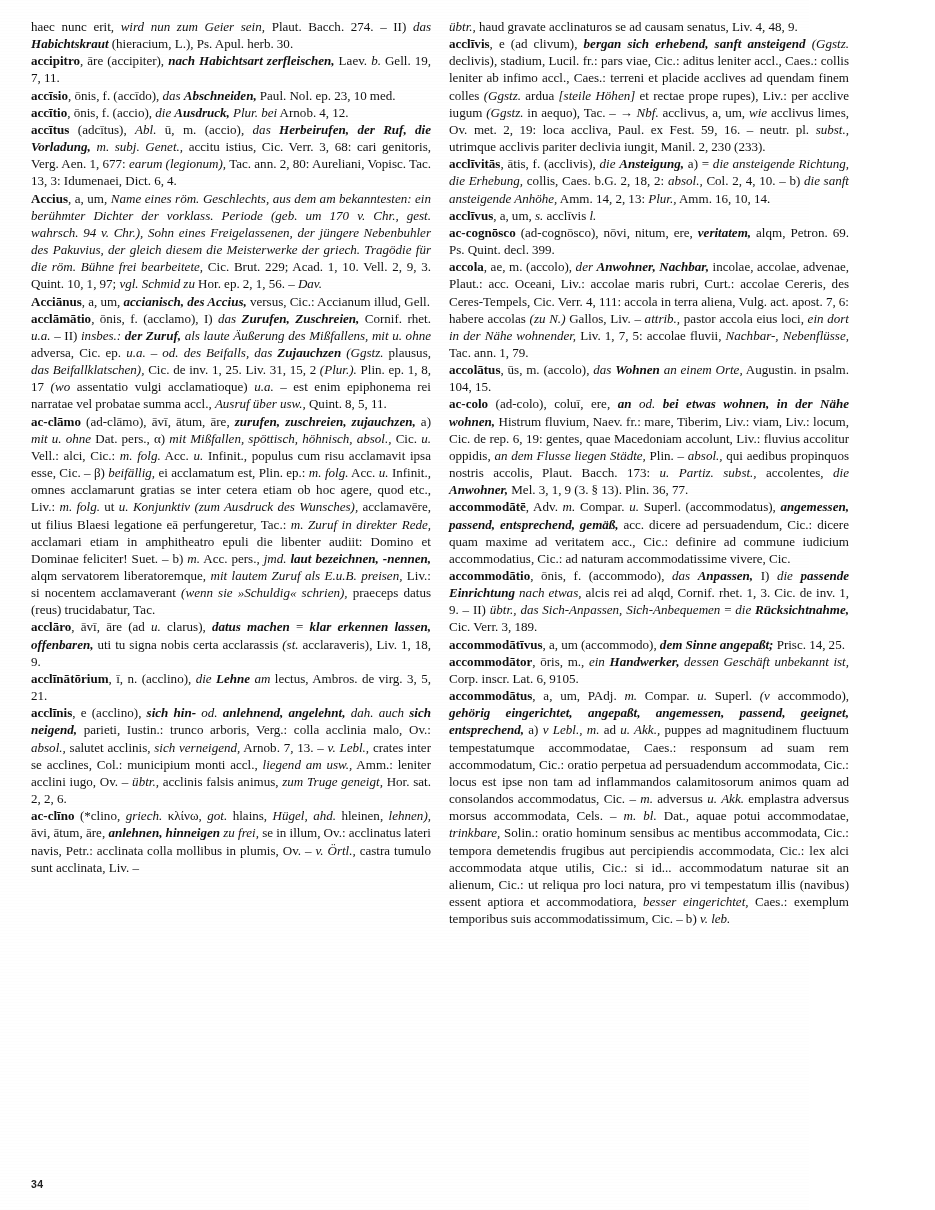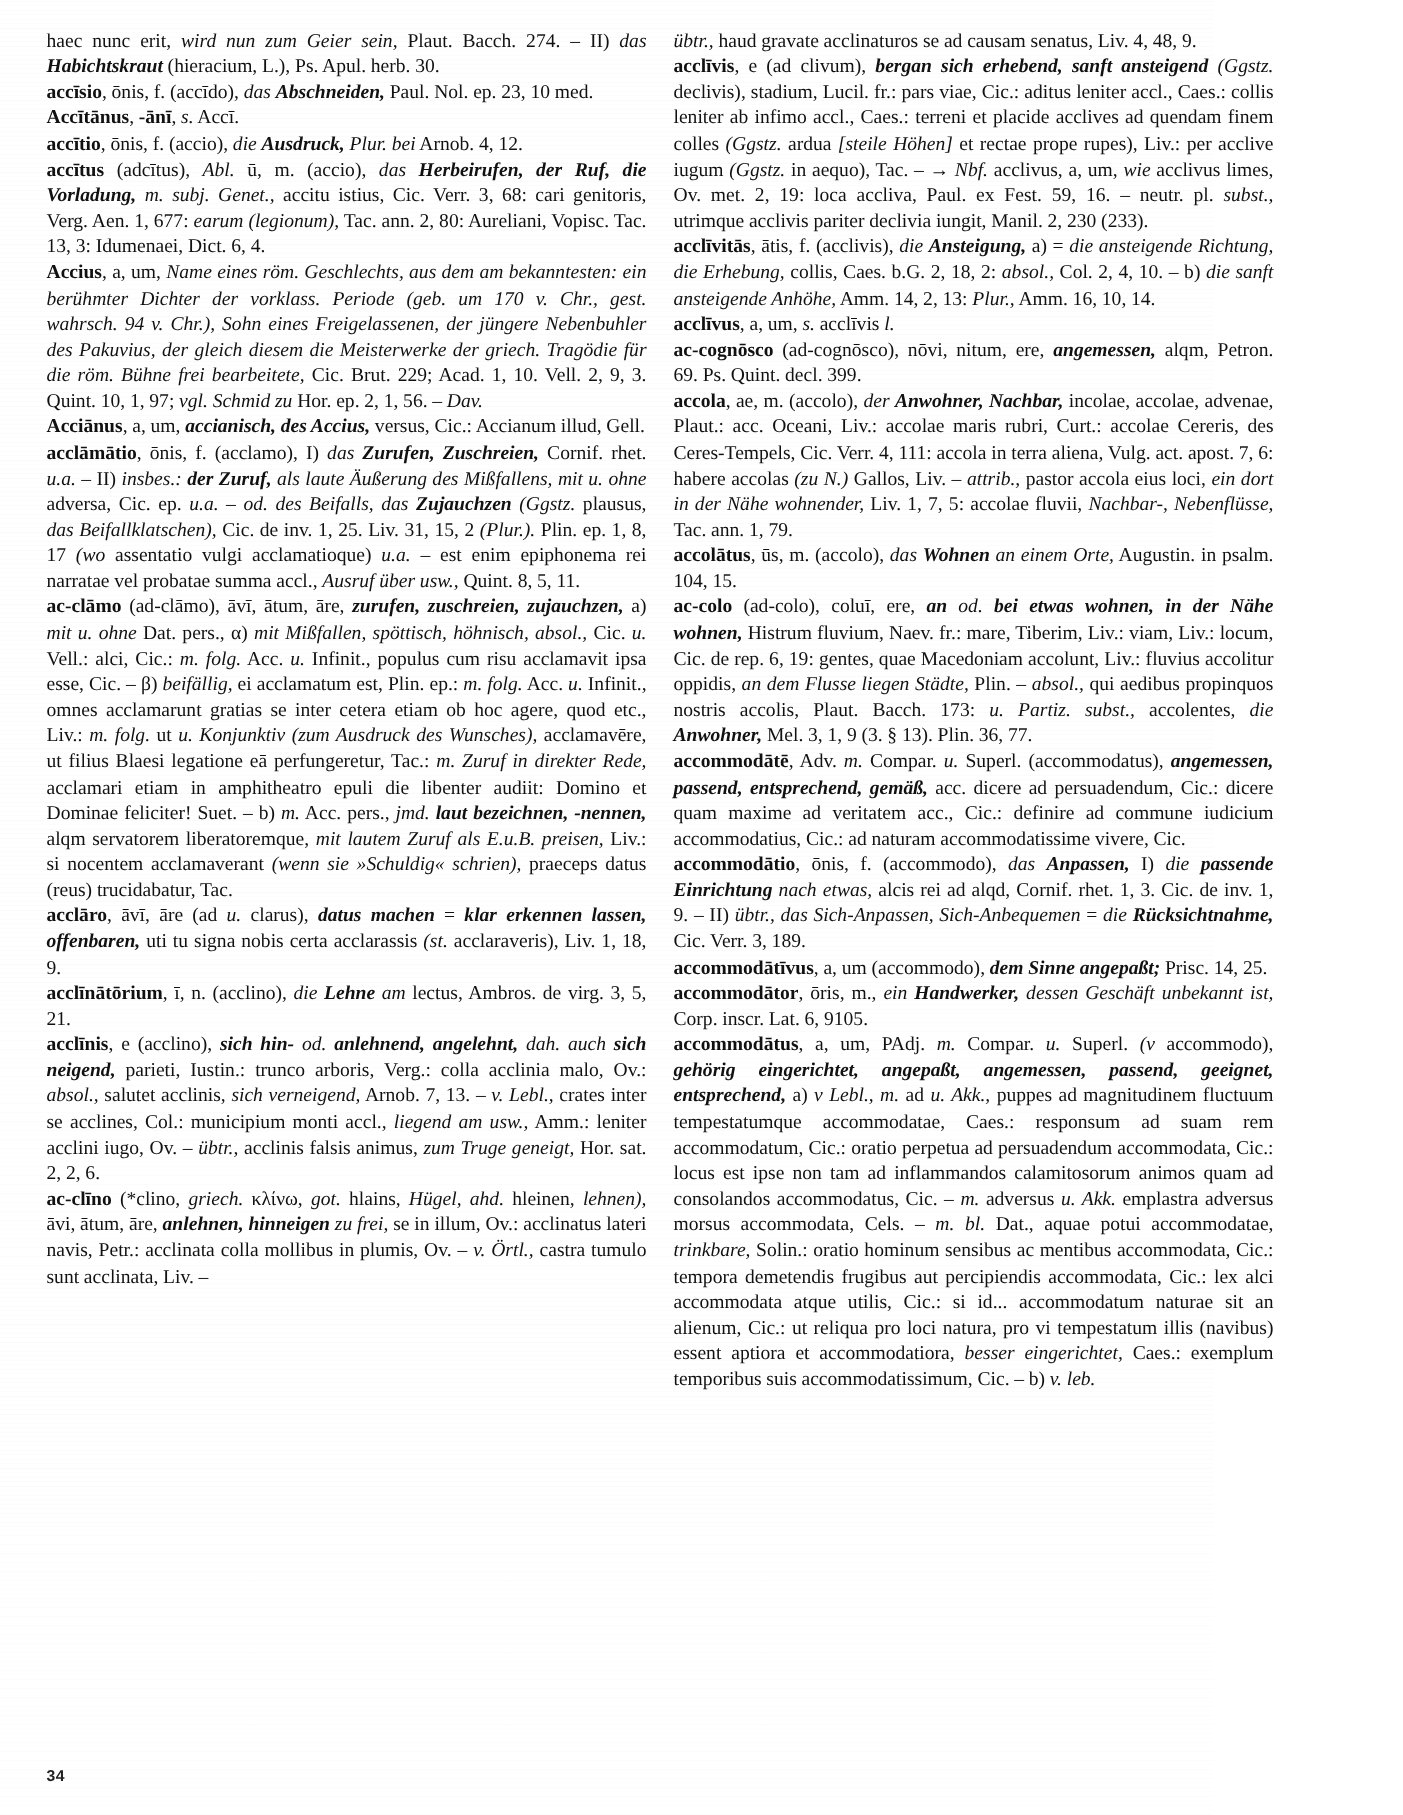--- a/index.html
+++ b/index.html
@@ -69,39 +69,39 @@
       repeating-linear-gradient(0deg, rgba(0,0,0,0.5) 0px, rgba(0,0,0,0) 1px, rgba(0,0,0,0) 3px);
   }
 </style>
 </head>
 <body>
 
 <div class="page">
   <div class="columns">
     <div class="col" id="col-left">
         <p class="entry">haec nunc erit, <i>wird nun zum Geier sein,</i> Plaut. Bacch. 274. – II) <i>das</i> <b><i>Habichtskraut</i></b> (hieracium, L.), Ps. Apul. herb. 30.</p>
+        <p class="entry"><b>accipitro</b>, āre (accipiter), <b><i>nach Habichtsart zerfleischen,</i></b> Laev. <i>b.</i> Gell. 19, 7, 11.</p>
         <p class="entry"><b>accīsio</b>, ōnis, f. (accīdo), <i>das</i> <b><i>Abschneiden,</i></b> Paul. Nol. ep. 23, 10 med.</p>
-        <p class="entry"><b>Accītānus</b>, <b>-ānī</b>, <i>s.</i> Accī.</p>
         <p class="entry"><b>accītio</b>, ōnis, f. (accio), <i>die</i> <b><i>Ausdruck,</i></b> <i>Plur. bei</i> Arnob. 4, 12.</p>
         <p class="entry"><b>accītus</b> (adcītus), <i>Abl.</i> ū, m. (accio), <i>das</i> <b><i>Herbeirufen, der Ruf, die Vorladung,</i></b> <i>m. subj. Genet.,</i> accitu istius, Cic. Verr. 3, 68: cari genitoris, Verg. Aen. 1, 677: <i>earum (legionum),</i> Tac. ann. 2, 80: Aureliani, Vopisc. Tac. 13, 3: Idumenaei, Dict. 6, 4.</p>
         <p class="entry"><b>Accius</b>, a, um, <i>Name eines röm. Geschlechts, aus dem am bekanntesten: ein berühmter Dichter der vorklass. Periode (geb. um 170 v. Chr., gest. wahrsch. 94 v. Chr.), Sohn eines Freigelassenen, der jüngere Nebenbuhler des Pakuvius, der gleich diesem die Meisterwerke der griech. Tragödie für die röm. Bühne frei bearbeitete,</i> Cic. Brut. 229; Acad. 1, 10. Vell. 2, 9, 3. Quint. 10, 1, 97; <i>vgl. Schmid zu</i> Hor. ep. 2, 1, 56. – <i>Dav.</i></p>
         <p class="entry"><b>Acciānus</b>, a, um, <b><i>accianisch, des Accius,</i></b> versus, Cic.: Accianum illud, Gell.</p>
         <p class="entry"><b>acclāmātio</b>, ōnis, f. (acclamo), I) <i>das</i> <b><i>Zurufen, Zuschreien,</i></b> Cornif. rhet. <i>u.a.</i> – II) <i>insbes.:</i> <b><i>der Zuruf,</i></b> <i>als laute Äußerung des Mißfallens, mit u. ohne</i> adversa, Cic. ep. <i>u.a.</i> – <i>od. des Beifalls, das</i> <b><i>Zujauchzen</i></b> <i>(Ggstz.</i> plausus, <i>das Beifallklatschen),</i> Cic. de inv. 1, 25. Liv. 31, 15, 2 <i>(Plur.).</i> Plin. ep. 1, 8, 17 <i>(wo</i> assentatio vulgi acclamatioque) <i>u.a.</i> – est enim epiphonema rei narratae vel probatae summa accl., <i>Ausruf über usw.,</i> Quint. 8, 5, 11.</p>
         <p class="entry"><b>ac-clāmo</b> (ad-clāmo), āvī, ātum, āre, <b><i>zurufen, zuschreien, zujauchzen,</i></b> a) <i>mit u. ohne</i> Dat. pers., α) <i>mit Mißfallen, spöttisch, höhnisch, absol.,</i> Cic. <i>u.</i> Vell.: alci, Cic.: <i>m. folg.</i> Acc. <i>u.</i> Infinit., populus cum risu acclamavit ipsa esse, Cic. – β) <i>beifällig,</i> ei acclamatum est, Plin. ep.: <i>m. folg.</i> Acc. <i>u.</i> Infinit., omnes acclamarunt gratias se inter cetera etiam ob hoc agere, quod etc., Liv.: <i>m. folg.</i> ut <i>u. Konjunktiv (zum Ausdruck des Wunsches),</i> acclamavēre, ut filius Blaesi legatione eā perfungeretur, Tac.: <i>m. Zuruf in direkter Rede,</i> acclamari etiam in amphitheatro epuli die libenter audiit: Domino et Dominae feliciter! Suet. – b) <i>m.</i> Acc. pers., <i>jmd.</i> <b><i>laut bezeichnen, -nennen,</i></b> alqm servatorem liberatoremque, <i>mit lautem Zuruf als E.u.B. preisen,</i> Liv.: si nocentem acclamaverant <i>(wenn sie »Schuldig« schrien),</i> praeceps datus (reus) trucidabatur, Tac.</p>
         <p class="entry"><b>acclāro</b>, āvī, āre (ad <i>u.</i> clarus), <b><i>datus machen</i></b> = <b><i>klar erkennen lassen, offenbaren,</i></b> uti tu signa nobis certa acclarassis <i>(st.</i> acclaraveris), Liv. 1, 18, 9.</p>
         <p class="entry"><b>acclīnātōrium</b>, ī, n. (acclino), <i>die</i> <b><i>Lehne</i></b> <i>am</i> lectus, Ambros. de virg. 3, 5, 21.</p>
         <p class="entry"><b>acclīnis</b>, e (acclino), <b><i>sich hin-</i></b> <i>od.</i> <b><i>anlehnend, angelehnt,</i></b> <i>dah. auch</i> <b><i>sich neigend,</i></b> parieti, Iustin.: trunco arboris, Verg.: colla acclinia malo, Ov.: <i>absol.,</i> salutet acclinis, <i>sich verneigend,</i> Arnob. 7, 13. – <i>v. Lebl.,</i> crates inter se acclines, Col.: municipium monti accl., <i>liegend am usw.,</i> Amm.: leniter acclini iugo, Ov. – <i>übtr.,</i> acclinis falsis animus, <i>zum Truge geneigt,</i> Hor. sat. 2, 2, 6.</p>
         <p class="entry"><b>ac-clīno</b> (*clino, <i>griech.</i> κλίνω, <i>got.</i> hlains, <i>Hügel, ahd.</i> hleinen, <i>lehnen),</i> āvi, ātum, āre, <b><i>anlehnen, hinneigen</i></b> <i>zu frei,</i> se in illum, Ov.: acclinatus lateri navis, Petr.: acclinata colla mollibus in plumis, Ov. – <i>v. Örtl.,</i> castra tumulo sunt acclinata, Liv. –</p>
       </div>
     <div class="col" id="col-right">
         <p class="entry"><i>übtr.,</i> haud gravate acclinaturos se ad causam senatus, Liv. 4, 48, 9.</p>
         <p class="entry"><b>acclīvis</b>, e (ad clivum), <b><i>bergan sich erhebend, sanft ansteigend</i></b> <i>(Ggstz.</i> declivis), stadium, Lucil. fr.: pars viae, Cic.: aditus leniter accl., Caes.: collis leniter ab infimo accl., Caes.: terreni et placide acclives ad quendam finem colles <i>(Ggstz.</i> ardua <i>[steile Höhen]</i> et rectae prope rupes), Liv.: per acclive iugum <i>(Ggstz.</i> in aequo), Tac. – → <i>Nbf.</i> acclivus, a, um, <i>wie</i> acclivus limes, Ov. met. 2, 19: loca accliva, Paul. ex Fest. 59, 16. – neutr. pl. <i>subst.,</i> utrimque acclivis pariter declivia iungit, Manil. 2, 230 (233).</p>
         <p class="entry"><b>acclīvitās</b>, ātis, f. (acclivis), <i>die</i> <b><i>Ansteigung,</i></b> a) = <i>die ansteigende Richtung, die Erhebung,</i> collis, Caes. b.G. 2, 18, 2: <i>absol.,</i> Col. 2, 4, 10. – b) <i>die sanft ansteigende Anhöhe,</i> Amm. 14, 2, 13: <i>Plur.,</i> Amm. 16, 10, 14.</p>
         <p class="entry"><b>acclīvus</b>, a, um, <i>s.</i> acclīvis <i>l.</i></p>
-        <p class="entry"><b>ac-cognōsco</b> (ad-cognōsco), nōvi, nitum, ere, <b><i>angemessen,</i></b> alqm, Petron. 69. Ps. Quint. decl. 399.</p>
+        <p class="entry"><b>ac-cognōsco</b> (ad-cognōsco), nōvi, nitum, ere, <b><i>veritatem,</i></b> alqm, Petron. 69. Ps. Quint. decl. 399.</p>
         <p class="entry"><b>accola</b>, ae, m. (accolo), <i>der</i> <b><i>Anwohner, Nachbar,</i></b> incolae, accolae, advenae, Plaut.: acc. Oceani, Liv.: accolae maris rubri, Curt.: accolae Cereris, des Ceres-Tempels, Cic. Verr. 4, 111: accola in terra aliena, Vulg. act. apost. 7, 6: habere accolas <i>(zu N.)</i> Gallos, Liv. – <i>attrib.,</i> pastor accola eius loci, <i>ein dort in der Nähe wohnender,</i> Liv. 1, 7, 5: accolae fluvii, <i>Nachbar-, Nebenflüsse,</i> Tac. ann. 1, 79.</p>
         <p class="entry"><b>accolātus</b>, ūs, m. (accolo), <i>das</i> <b><i>Wohnen</i></b> <i>an einem Orte,</i> Augustin. in psalm. 104, 15.</p>
         <p class="entry"><b>ac-colo</b> (ad-colo), coluī, ere, <b><i>an</i></b> <i>od.</i> <b><i>bei etwas wohnen, in der Nähe wohnen,</i></b> Histrum fluvium, Naev. fr.: mare, Tiberim, Liv.: viam, Liv.: locum, Cic. de rep. 6, 19: gentes, quae Macedoniam accolunt, Liv.: fluvius accolitur oppidis, <i>an dem Flusse liegen Städte,</i> Plin. – <i>absol.,</i> qui aedibus propinquos nostris accolis, Plaut. Bacch. 173: <i>u. Partiz. subst.,</i> accolentes, <i>die</i> <b><i>Anwohner,</i></b> Mel. 3, 1, 9 (3. § 13). Plin. 36, 77.</p>
         <p class="entry"><b>accommodātē</b>, Adv. <i>m.</i> Compar. <i>u.</i> Superl. (accommodatus), <b><i>angemessen, passend, entsprechend, gemäß,</i></b> acc. dicere ad persuadendum, Cic.: dicere quam maxime ad veritatem acc., Cic.: definire ad commune iudicium accommodatius, Cic.: ad naturam accommodatissime vivere, Cic.</p>
         <p class="entry"><b>accommodātio</b>, ōnis, f. (accommodo), <i>das</i> <b><i>Anpassen,</i></b> I) <i>die</i> <b><i>passende Einrichtung</i></b> <i>nach etwas,</i> alcis rei ad alqd, Cornif. rhet. 1, 3. Cic. de inv. 1, 9. – II) <i>übtr., das Sich-Anpassen, Sich-Anbequemen</i> = <i>die</i> <b><i>Rücksichtnahme,</i></b> Cic. Verr. 3, 189.</p>
         <p class="entry"><b>accommodātīvus</b>, a, um (accommodo), <b><i>dem Sinne angepaßt;</i></b> Prisc. 14, 25.</p>
         <p class="entry"><b>accommodātor</b>, ōris, m., <i>ein</i> <b><i>Handwerker,</i></b> <i>dessen Geschäft unbekannt ist,</i> Corp. inscr. Lat. 6, 9105.</p>
         <p class="entry"><b>accommodātus</b>, a, um, PAdj. <i>m.</i> Compar. <i>u.</i> Superl. <i>(v</i> accommodo), <b><i>gehörig eingerichtet, angepaßt, angemessen, passend, geeignet, entsprechend,</i></b> a) <i>v Lebl., m.</i> ad <i>u. Akk.,</i> puppes ad magnitudinem fluctuum tempestatumque accommodatae, Caes.: responsum ad suam rem accommodatum, Cic.: oratio perpetua ad persuadendum accommodata, Cic.: locus est ipse non tam ad inflammandos calamitosorum animos quam ad consolandos accommodatus, Cic. – <i>m.</i> adversus <i>u. Akk.</i> emplastra adversus morsus accommodata, Cels. – <i>m. bl.</i> Dat., aquae potui accommodatae, <i>trinkbare,</i> Solin.: oratio hominum sensibus ac mentibus accommodata, Cic.: tempora demetendis frugibus aut percipiendis accommodata, Cic.: lex alci accommodata atque utilis, Cic.: si id... accommodatum naturae sit an alienum, Cic.: ut reliqua pro loci natura, pro vi tempestatum illis (navibus) essent aptiora et accommodatiora, <i>besser eingerichtet,</i> Caes.: exemplum temporibus suis accommodatissimum, Cic. – b) <i>v. leb.</i></p>
       </div>
   </div>

